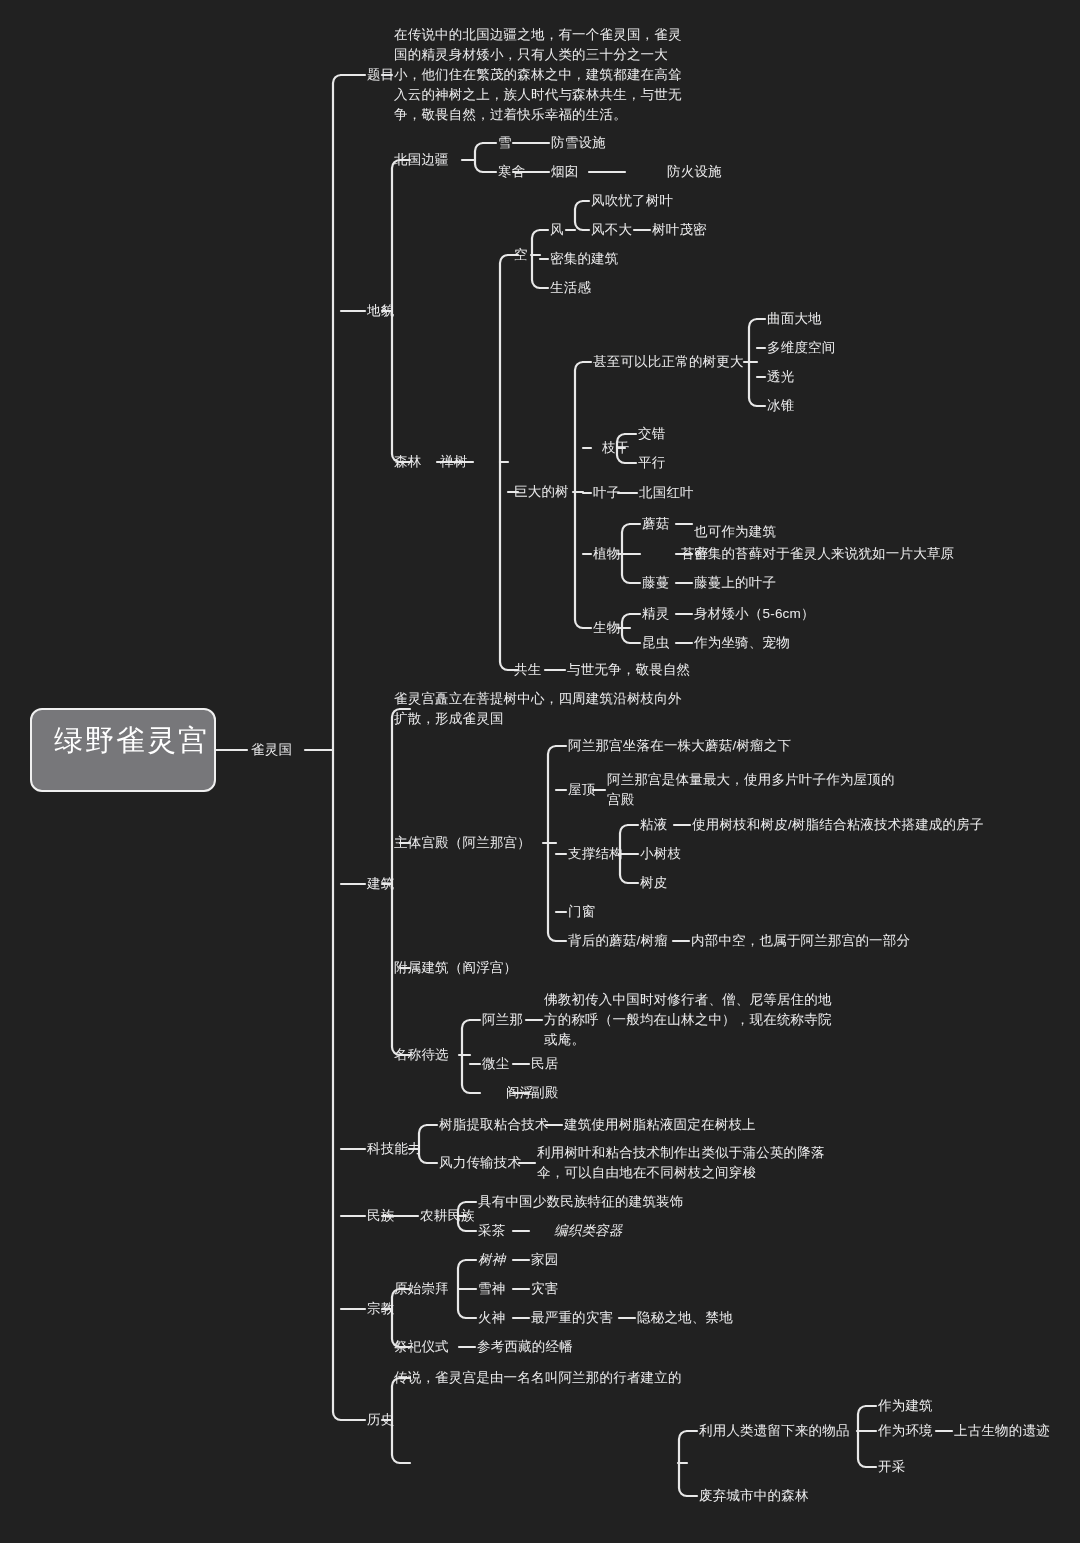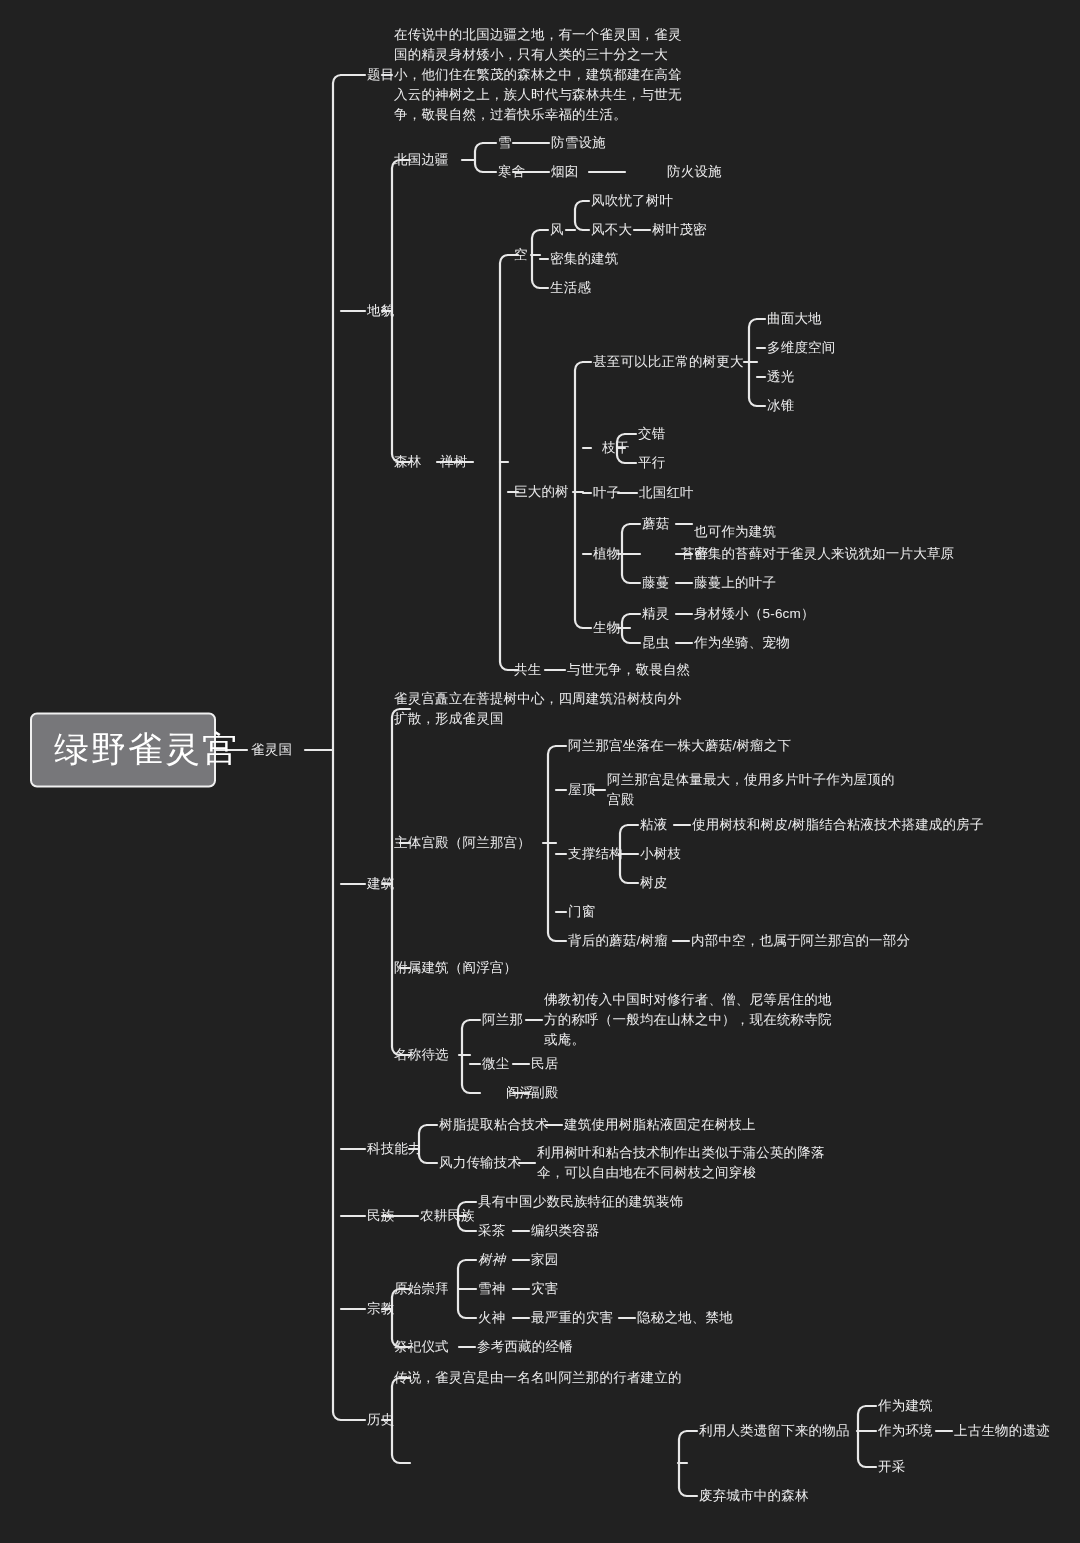--- a/index.html
+++ b/index.html
@@ -28,25 +28,25 @@
     line-height:20px;
     white-space:pre;
     letter-spacing:0.2px;
     transform:translateY(-50%);
   }
   .node.multiline{white-space:pre-line;}
   .root-node{
     position:absolute;
     background:#77777a;
     border:2px solid #f0f0f0;
-    border-radius:7px;
+    border-radius:12px;
     color:#ffffff;
-    font-size:35px;
+    font-size:29px;
     line-height:1;
-    padding:16px 22px 20px 22px;
+    padding:16px 22px 35px 22px;
     letter-spacing:2px;
     transform:translateY(-50%);
     box-sizing:border-box;
     white-space:pre;
   }
 </style>
 </head>
 <body>
 
 <div id="canvas">
@@ -345,21 +345,21 @@
   <div class="node" style="left:439px;top:1125px;">树脂提取粘合技术</div>
   <div class="node" style="left:564px;top:1125px;">建筑使用树脂粘液固定在树枝上</div>
   <div class="node" style="left:439px;top:1163px;">风力传输技术</div>
   <div class="node multiline" style="left:537px;top:1163px;">利用树叶和粘合技术制作出类似于蒲公英的降落
 伞，可以自由地在不同树枝之间穿梭</div>
 
   <div class="node" style="left:367px;top:1216px;">民族</div>
   <div class="node" style="left:420px;top:1216px;">农耕民族</div>
   <div class="node" style="left:478px;top:1202px;">具有中国少数民族特征的建筑装饰</div>
   <div class="node" style="left:478px;top:1231px;">采茶</div>
-  <div class="node" style="left:531px;top:1231px;">编织类容器</div>
+  <div class="node" style="left:554px;top:1231px;font-style:italic;">编织类容器</div>
 
   <div class="node" style="left:367px;top:1309px;">宗教</div>
   <div class="node" style="left:394px;top:1289px;">原始崇拜</div>
   <div class="node" style="left:478px;top:1260px;font-style:italic;">树神</div>
   <div class="node" style="left:531px;top:1260px;">家园</div>
   <div class="node" style="left:478px;top:1289px;">雪神</div>
   <div class="node" style="left:531px;top:1289px;">灾害</div>
   <div class="node" style="left:478px;top:1318px;">火神</div>
   <div class="node" style="left:531px;top:1318px;">最严重的灾害</div>
   <div class="node" style="left:637px;top:1318px;">隐秘之地、禁地</div>

